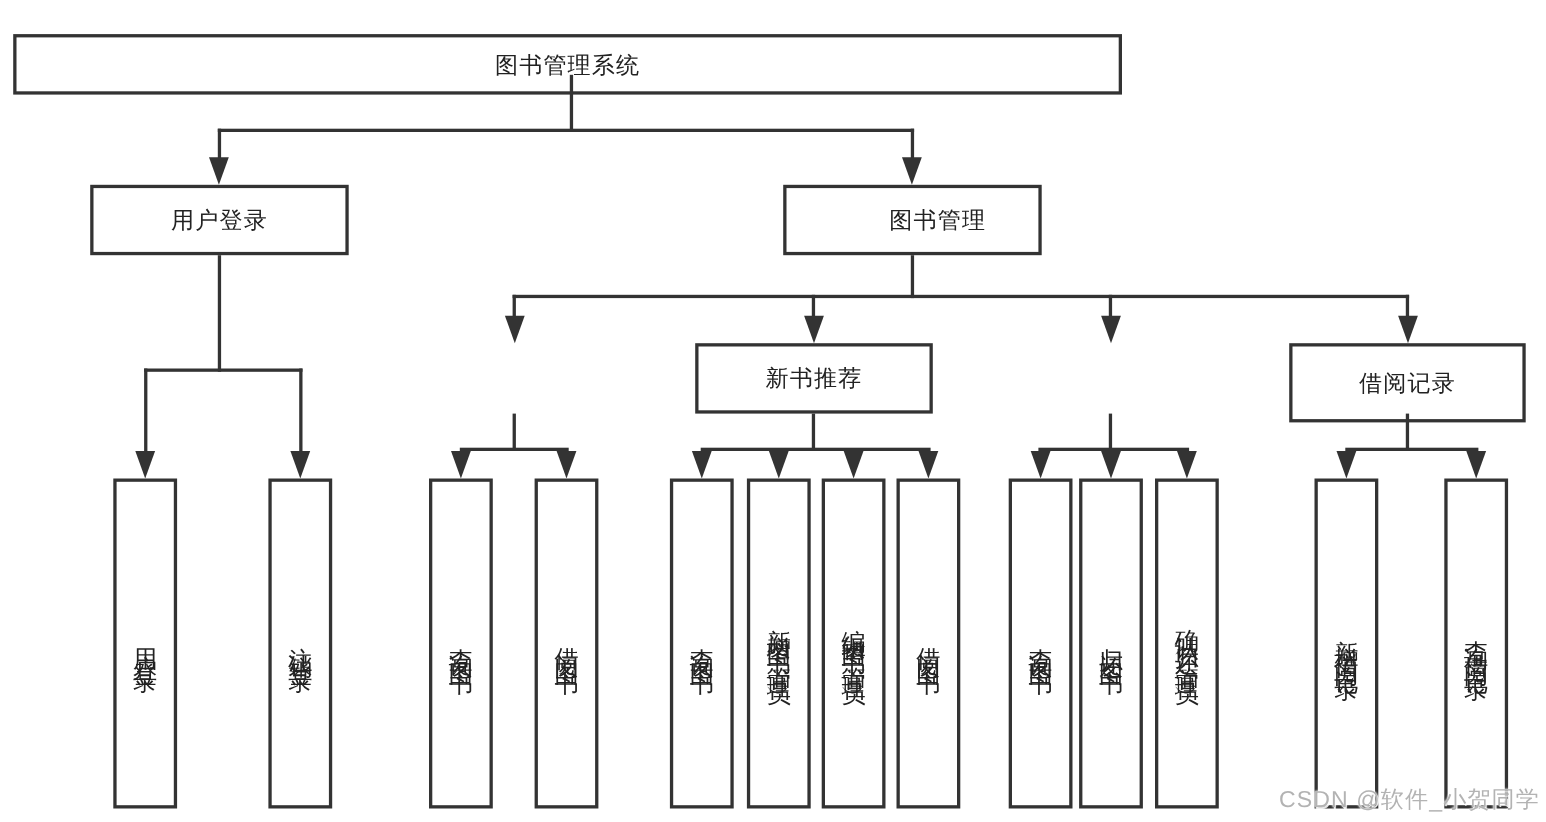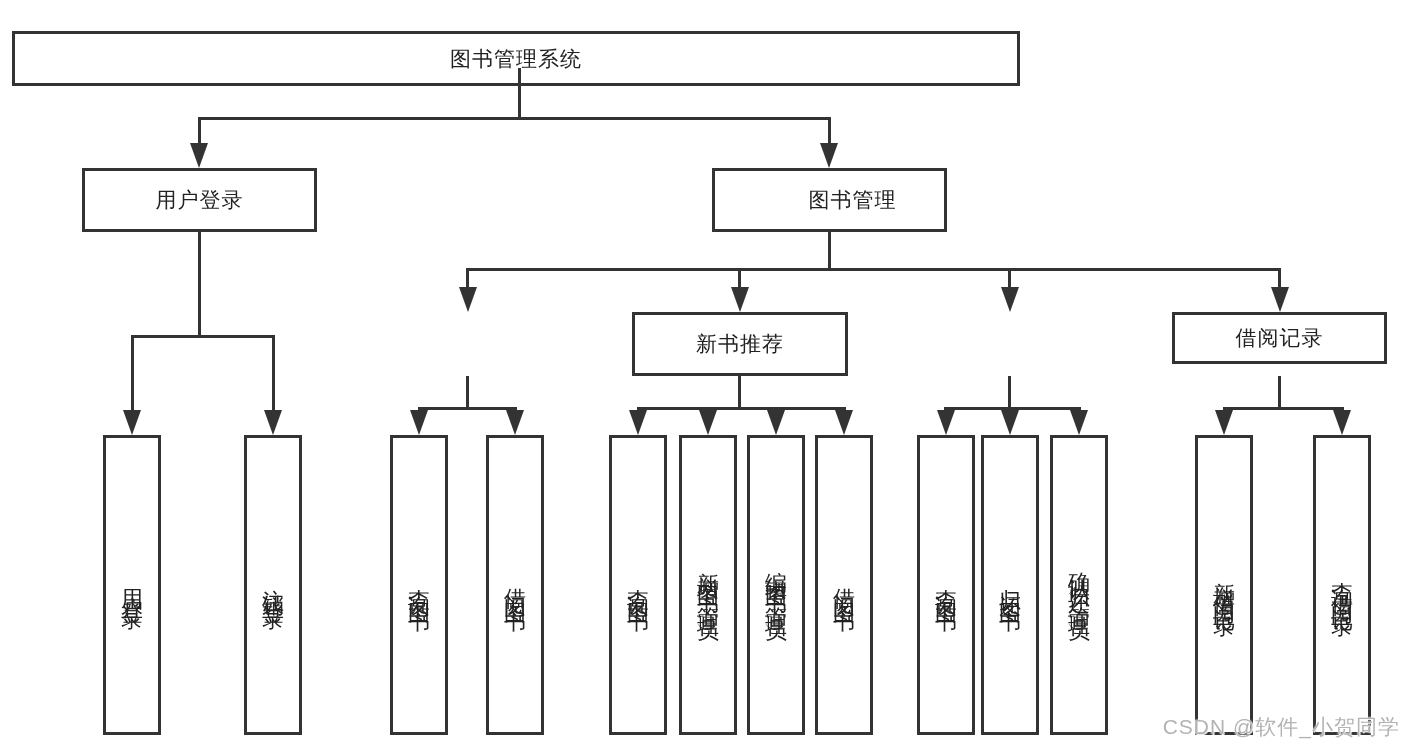--- a/index.html
+++ b/index.html
@@ -94,21 +94,21 @@
   <div class="vline" style="left:466px; top:268px; height:22px;"></div>
   <div class="arrow" style="left:459px; top:287px;"></div>
   <div class="vline" style="left:738px; top:268px; height:22px;"></div>
   <div class="arrow" style="left:731px; top:287px;"></div>
   <div class="vline" style="left:1008px; top:268px; height:22px;"></div>
   <div class="arrow" style="left:1001px; top:287px;"></div>
   <div class="vline" style="left:1278px; top:268px; height:22px;"></div>
   <div class="arrow" style="left:1271px; top:287px;"></div>
 
   <div class="node" style="left:632px; top:312px; width:216px; height:64px;">新书推荐</div>
-  <div class="node" style="left:1172px; top:312px; width:215px; height:52px;text-align:center;">借阅记录</div>
+  <div class="node" style="left:1172px; top:312px; width:215px; height:72px;text-align:center;">借阅记录</div>
 
   <div class="vline" style="left:466px; top:376px; height:34px;"></div>
   <div class="hline" style="left:418px; top:407px; width:99px;"></div>
   <div class="arrow" style="left:410px; top:410px;"></div>
   <div class="arrow" style="left:506px; top:410px;"></div>
 
   <div class="vline" style="left:738px; top:376px; height:34px;"></div>
   <div class="hline" style="left:637px; top:407px; width:209px;"></div>
   <div class="arrow" style="left:629px; top:410px;"></div>
   <div class="arrow" style="left:699px; top:410px;"></div>

